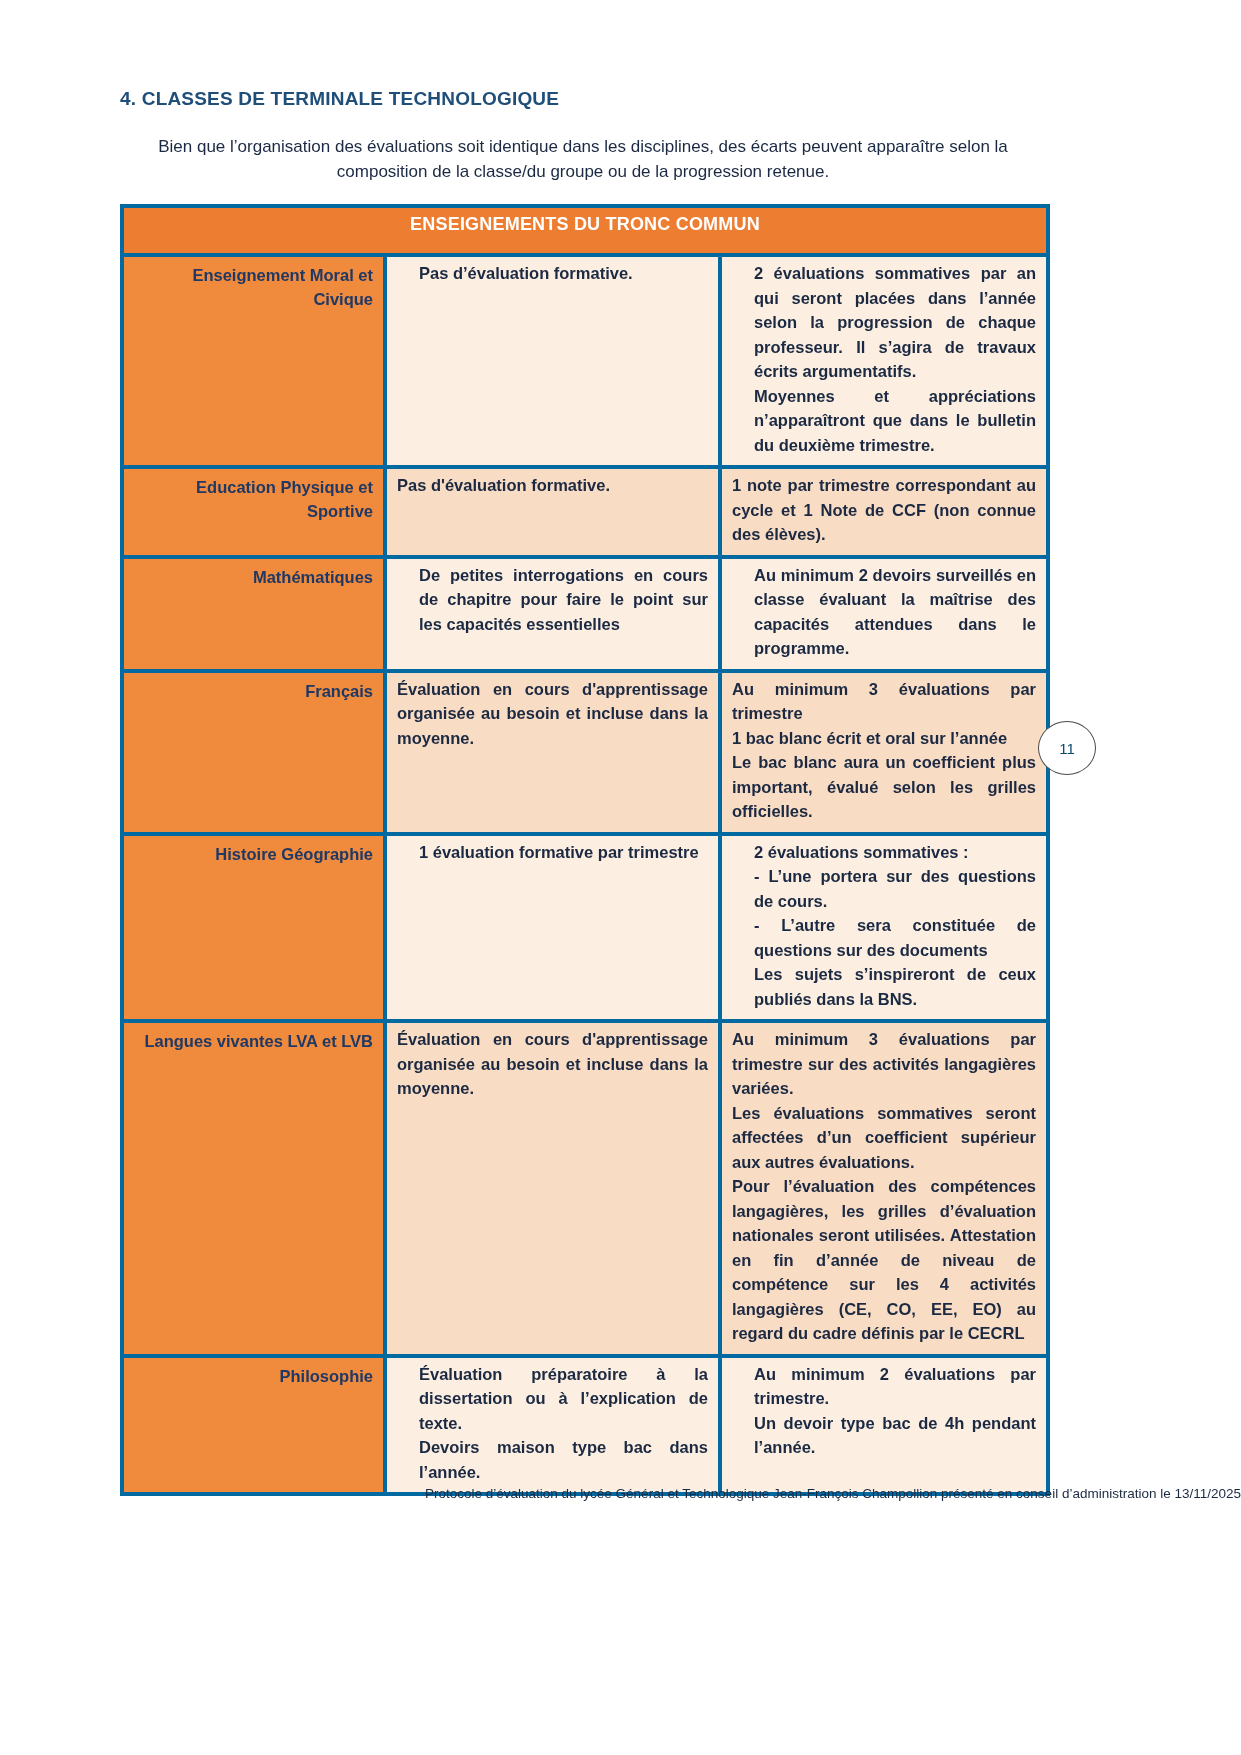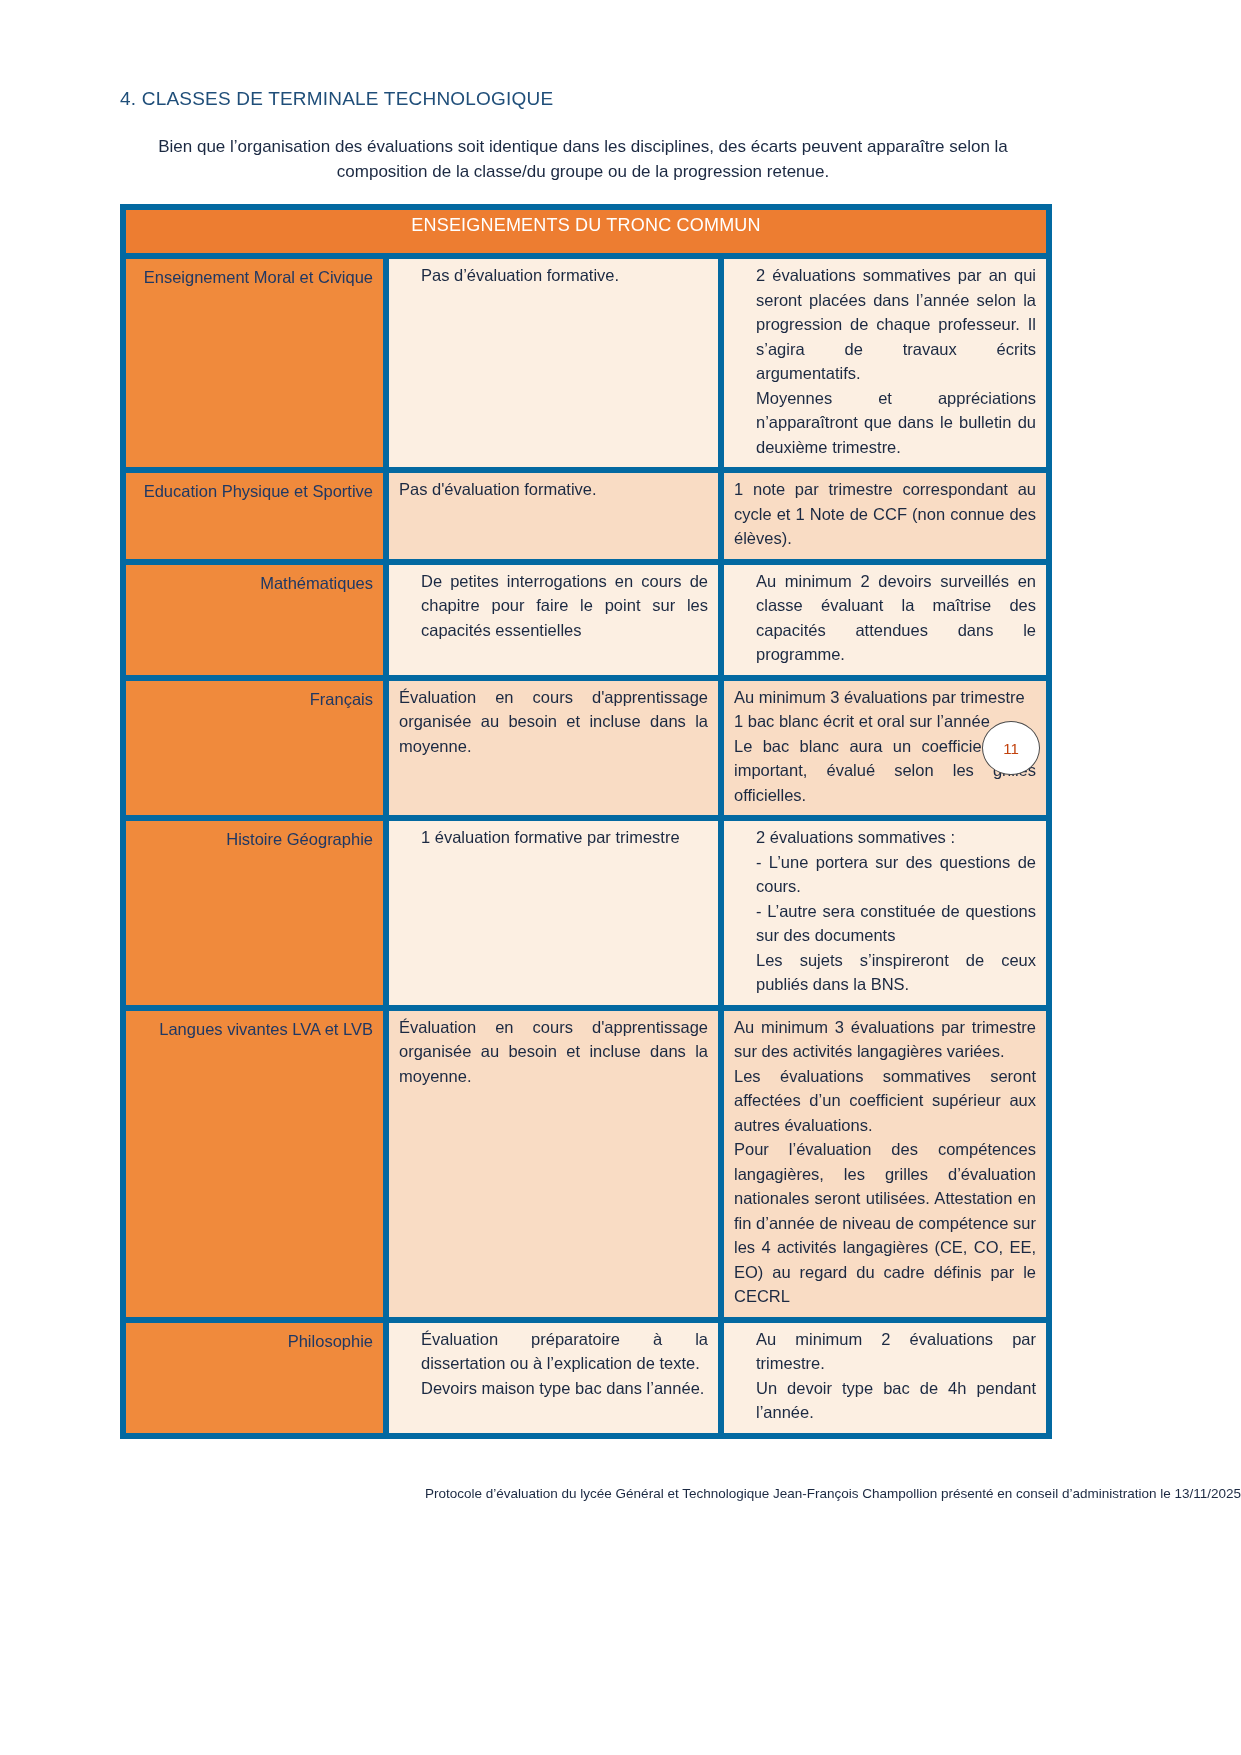--- a/index.html
+++ b/index.html
@@ -15,42 +15,42 @@
   }
   .content {
     position: absolute;
     left: 120px;
     top: 88px;
     width: 926px;
   }
   .doc-heading {
     color: #1F4E79;
     font-size: 19px;
-    font-weight: normal;
+    font-weight: bold;
     margin: 0 0 24px 0;
     letter-spacing: 0.2px;
   }
   .intro {
     font-size: 17px;
     line-height: 25px;
     margin: 0 0 20px 0;
     text-align: center;
   }
   table.eval-table {
     border-collapse: collapse;
     table-layout: fixed;
     width: 926px;
   }
   table.eval-table col.c-subj { width: 263px; }
   table.eval-table col.c-form { width: 335px; }
   table.eval-table col.c-somm { width: 328px; }
   table.eval-table th, table.eval-table td {
-    border: 6px solid #0369a1;
+    border: 4px solid #0369a1;
     vertical-align: top;
-    font-weight: normal;
+    font-weight: bold;
   }
   .band {
     background: #ED7D31;
     color: #ffffff;
     font-size: 18px;
     font-weight: bold;
     text-align: center;
     vertical-align: middle !important;
     height: 49px;
     padding: 0 0 12px 0;
@@ -83,32 +83,32 @@
     font-size: 16.5px;
     line-height: 24.5px;
     padding: 4px 10px 8px 10px;
     text-align: justify;
     white-space: pre-line;
   }
   tbody tr.alt-light .cell { background: #FCEFE2; padding-left: 32px; }
   tbody tr.alt-dark  .cell { background: #F9DCC4; }
   .page-number-circle {
     position: absolute;
-    left: 982px;
+    left: 1038px;
     top: 721px;
     width: 58px;
     height: 54px;
     border: 1px solid #4a4a4a;
     border-radius: 50%;
     background: #ffffff;
     display: flex;
     align-items: center;
     justify-content: center;
     font-size: 15px;
-    color: #c2410c;
+    color: #0c4a6e;
   }
   .footer {
     position: absolute;
     left: 0;
     right: 0;
     top: 1486px;
     text-align: right;
     font-size: 13.5px;
     color: #1b2942;
   }

